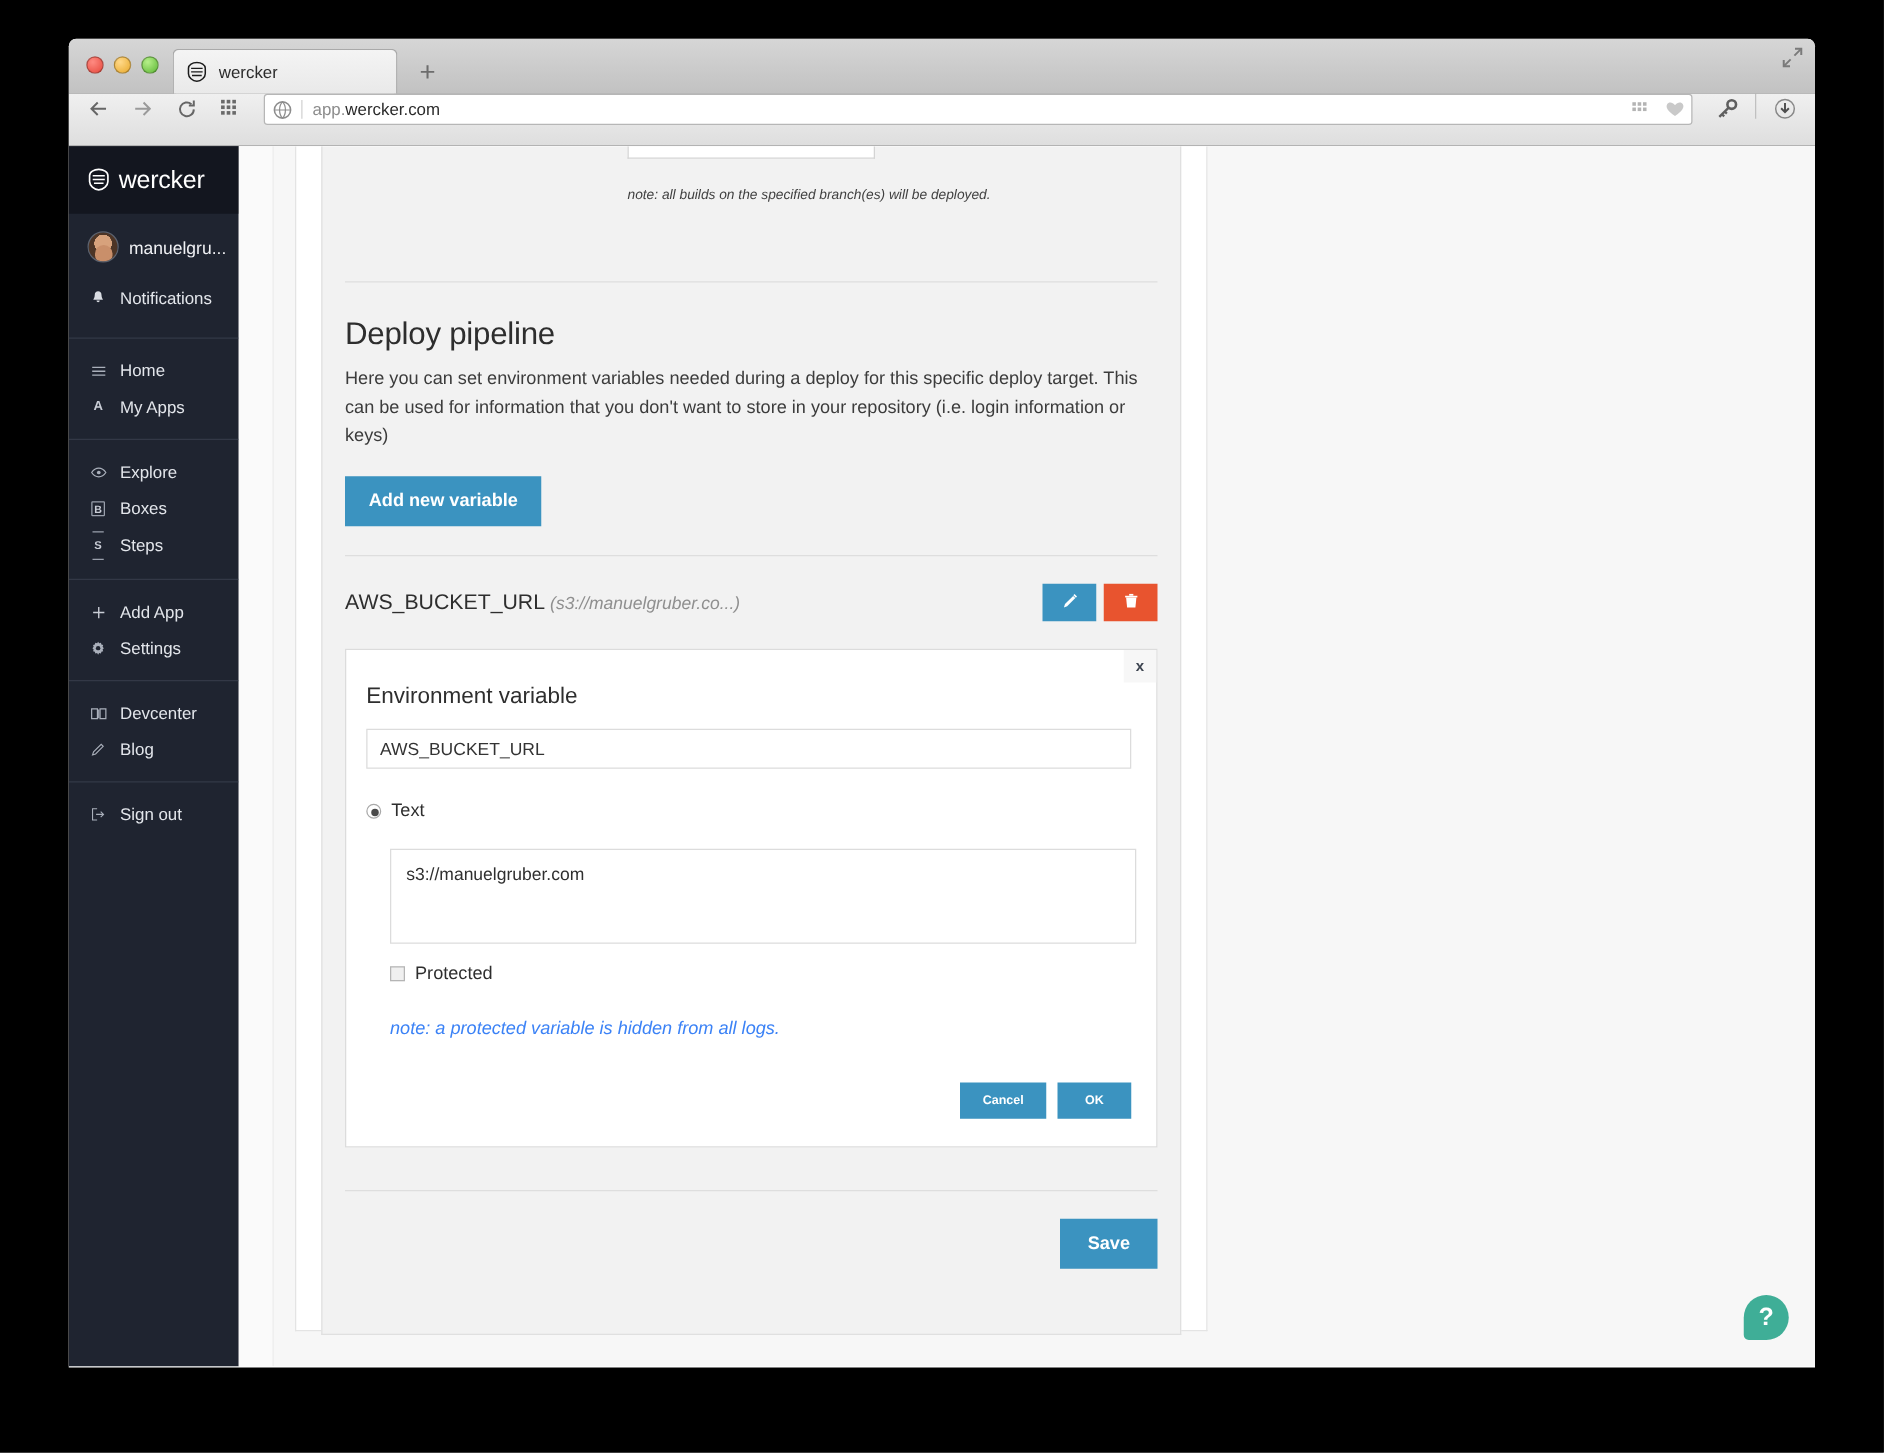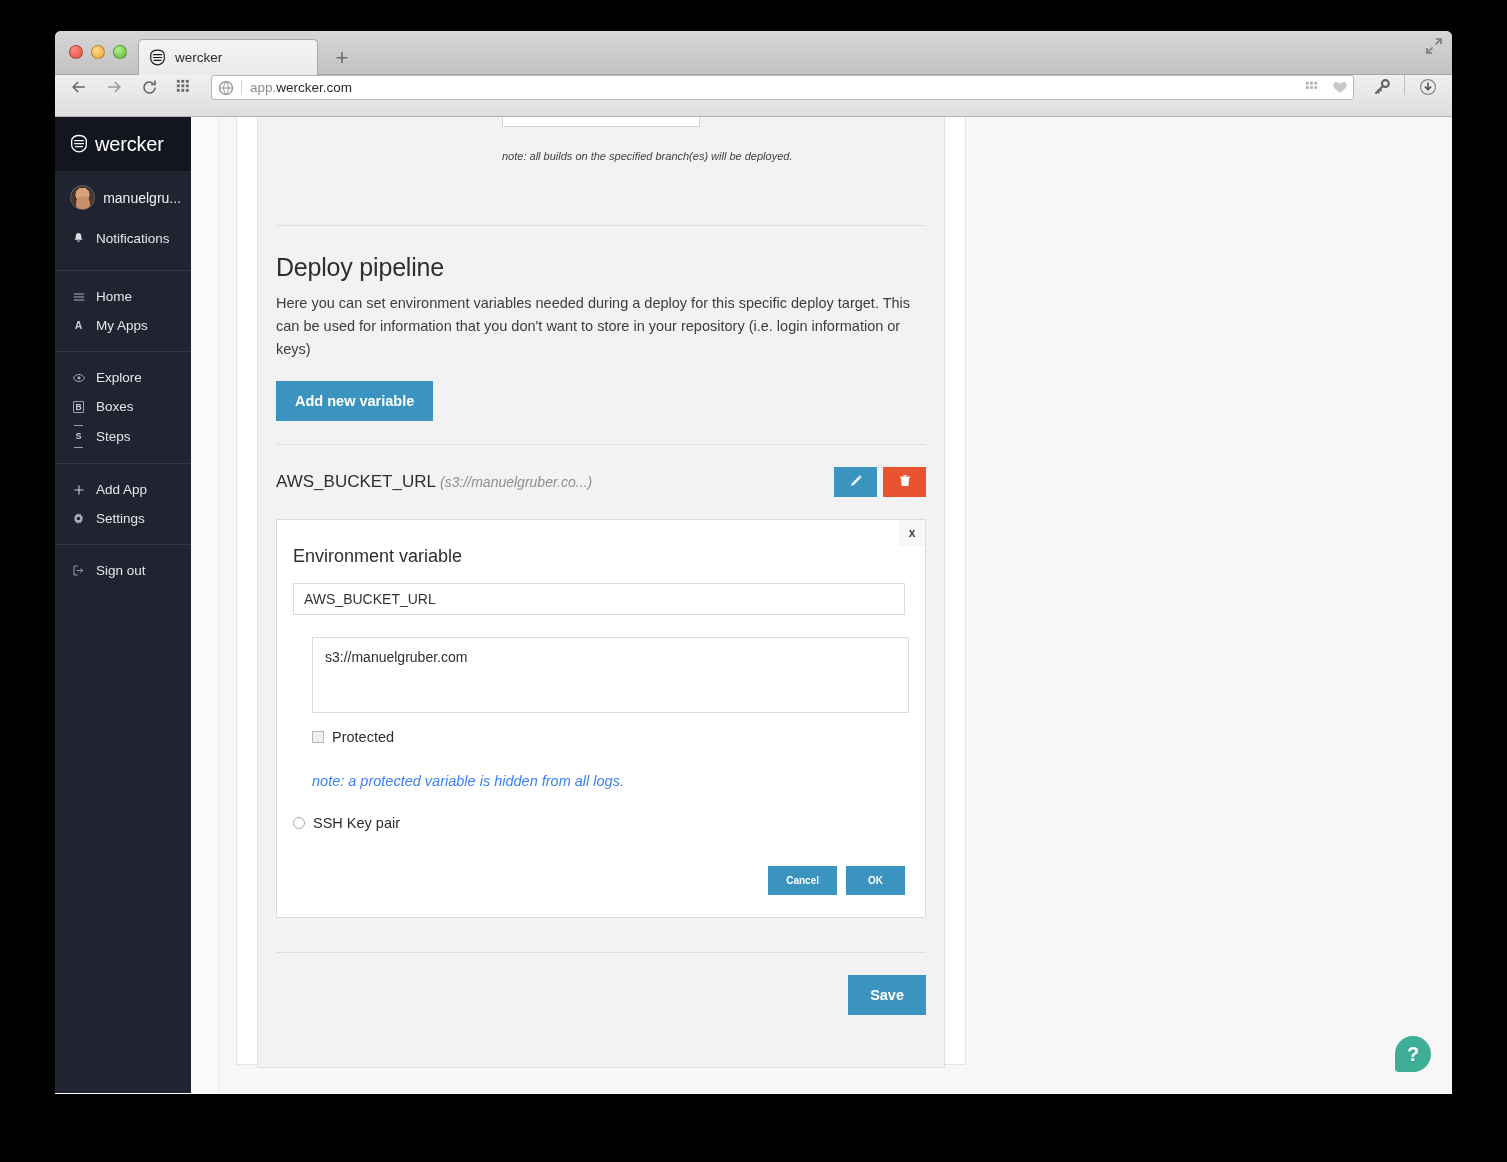--- a/index.html
+++ b/index.html
@@ -615,20 +615,39 @@
           <span class="ico">
             <svg viewBox="0 0 16 16" width="13" height="13">
               <path d="M8 1.6 l1 1.5 1.8-.5 .4 1.8 1.8 .5 -.6 1.7 1.2 1.4 -1.2 1.4 .6 1.7 -1.8 .5 -.4 1.8 -1.8-.5 -1 1.5 -1-1.5 -1.8 .5 -.4-1.8 -1.8-.5 .6-1.7 -1.2-1.4 1.2-1.4 -.6-1.7 1.8-.5 .4-1.8 1.8 .5 Z" fill="#aab0bb"></path>
               <circle cx="8" cy="8" r="2.2" fill="#1f2430"></circle>
             </svg>
           </span>
           <span>Settings</span>
         </div>
       </div>
 
+      <div class="nav-group">
+        <div class="nav-item">
+          <span class="ico">
+            <svg viewBox="0 0 16 16" width="14" height="14">
+              <path d="M1.5 3.5 h5.3 v9 H1.5 Z M9.2 3.5 h5.3 v9 H9.2 Z" fill="none" stroke="#aab0bb" stroke-width="1.1"></path>
+              <path d="M8 4 v8" stroke="#aab0bb" stroke-width="1.1"></path>
+            </svg>
+          </span>
+          <span>Devcenter</span>
+        </div>
+        <div class="nav-item">
+          <span class="ico">
+            <svg viewBox="0 0 16 16" width="13" height="13">
+              <path d="M2.5 13.5 L3.5 10.5 L11 3 L13 5 L5.5 12.5 Z" fill="none" stroke="#aab0bb" stroke-width="1.1"></path>
+            </svg>
+          </span>
+          <span>Blog</span>
+        </div>
+      </div>
 
       <div class="nav-group">
         <div class="nav-item">
           <span class="ico">
             <svg viewBox="0 0 16 16" width="13" height="13">
               <path d="M7 2.5 H2.5 v11 H7" fill="none" stroke="#aab0bb" stroke-width="1.1"></path>
               <path d="M6 8 h7 M10.5 5.2 L13.3 8 L10.5 10.8" fill="none" stroke="#aab0bb" stroke-width="1.1"></path>
             </svg>
           </span>
           <span>Sign out</span>
@@ -681,34 +700,34 @@
           </div>
 
           
           <div class="editor">
             <div class="editor-close">x</div>
 
             <div class="editor-title">Environment variable</div>
 
             <input class="text-input" value="AWS_BUCKET_URL" style="">
 
+            <div class="radio-row">
+              <span class="radio on"></span>
+              <span>Text</span>
+            </div>
 
             <textarea class="value-area" style="">s3://manuelgruber.com</textarea>
 
             <div class="check-row">
               <span class="checkbox"></span>
               <span>Protected</span>
             </div>
 
             <div class="protected-note">note: a protected variable is hidden from all logs.</div>
 
-            <div class="radio-row" style="margin-top:26px">
-              <span class="radio"></span>
-              <span>SSH Key pair</span>
-            </div>
 
             <div class="editor-actions">
               <button class="btn btn-sm">Cancel</button>
               <button class="btn btn-sm btn-ok">OK</button>
             </div>
           </div>
 
           <hr class="panel-foot-divider">
           <button class="btn btn-save">Save</button>
           <div style="clear:both"></div>

